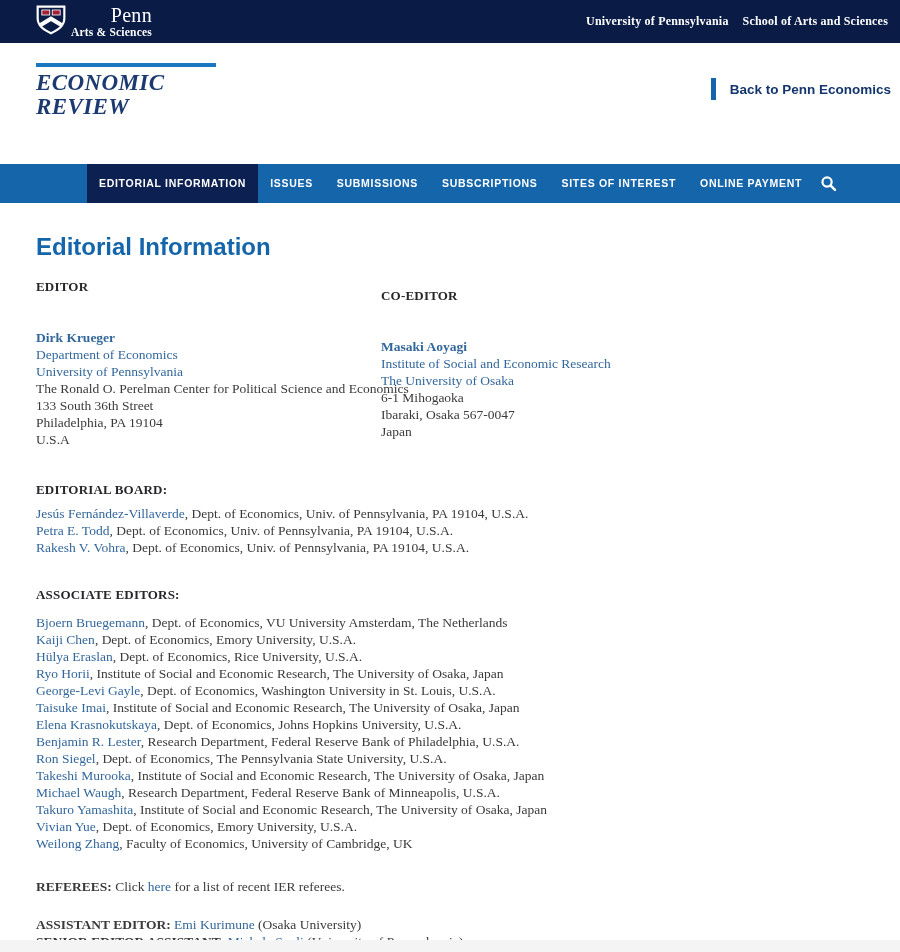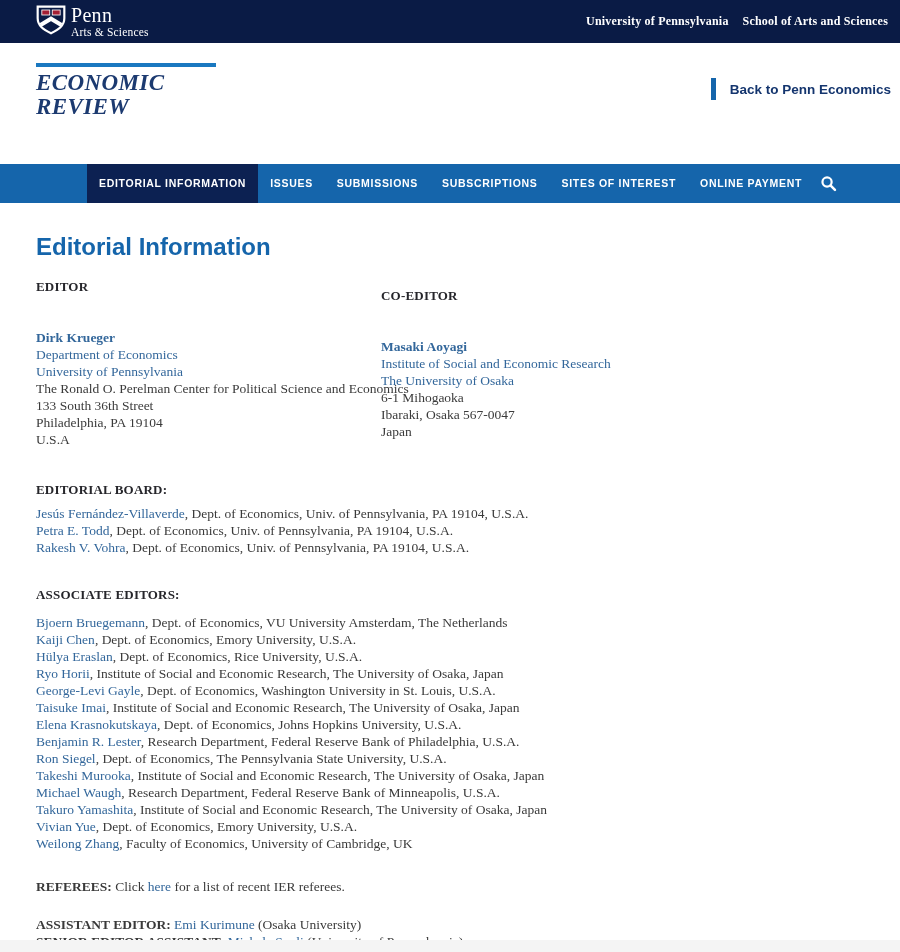--- a/index.html
+++ b/index.html
@@ -3,24 +3,24 @@
 <meta charset="utf-8">
 <style>
   * { margin:0; padding:0; box-sizing:border-box; }
   html,body { width:900px; background:#fff; }
   body { font-family:"Liberation Serif","DejaVu Serif",serif; color:#3a3a3a; }
   .page { width:900px; height:952px; position:relative; overflow:hidden; background:#fff; }
 
   
   .topbar { height:43px; background:#0a1b45; display:flex; align-items:center;
             justify-content:space-between; padding:0 12px 0 36px; }
-  .logo { display:flex; align-items:center; gap:5px; cursor:pointer; }
+  .logo { display:flex; align-items:center; gap:5px; cursor:pointer;text-align:right; }
   .logo-text { color:#fff; line-height:1; }
   .logo-brand { font-size:20px; letter-spacing:.3px; }
-  .logo-sub { font-size:11.5px; margin-top:2px; letter-spacing:.2px; }
+  .logo-sub { font-size:11.5px; margin-top:2px; letter-spacing:.2px;font-weight:bold; }
   .topbar-links { display:flex; gap:14px; }
   .topbar-links a { color:#fff; font-size:12px; font-weight:bold; text-decoration:none; letter-spacing:.2px; }
 
   
   .masthead { height:121px; position:relative; background:#fff; }
   .accent-line { position:absolute; left:36px; top:20px; width:180px; height:4px; background:#1a78c0; }
   .journal-title { position:absolute; left:36px; top:28px; font-style:italic; font-weight:bold;
                    font-size:23px; line-height:24px; color:#1c3a70; letter-spacing:.4px; }
   .back-link { position:absolute; right:9px; top:35px; display:flex; align-items:center; gap:14px;
                text-decoration:none; cursor:pointer; }

